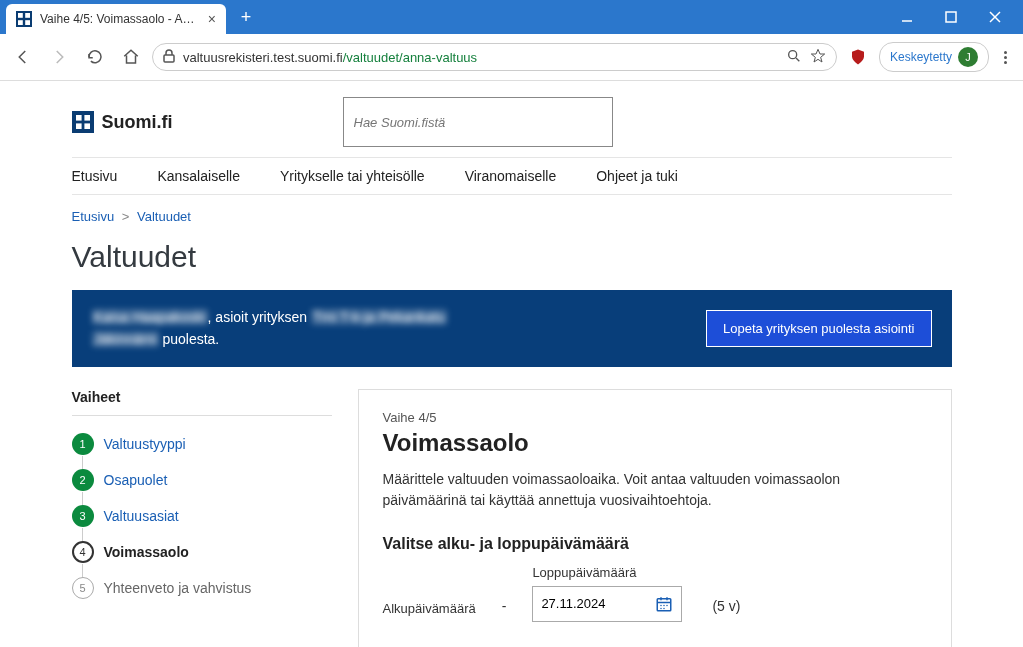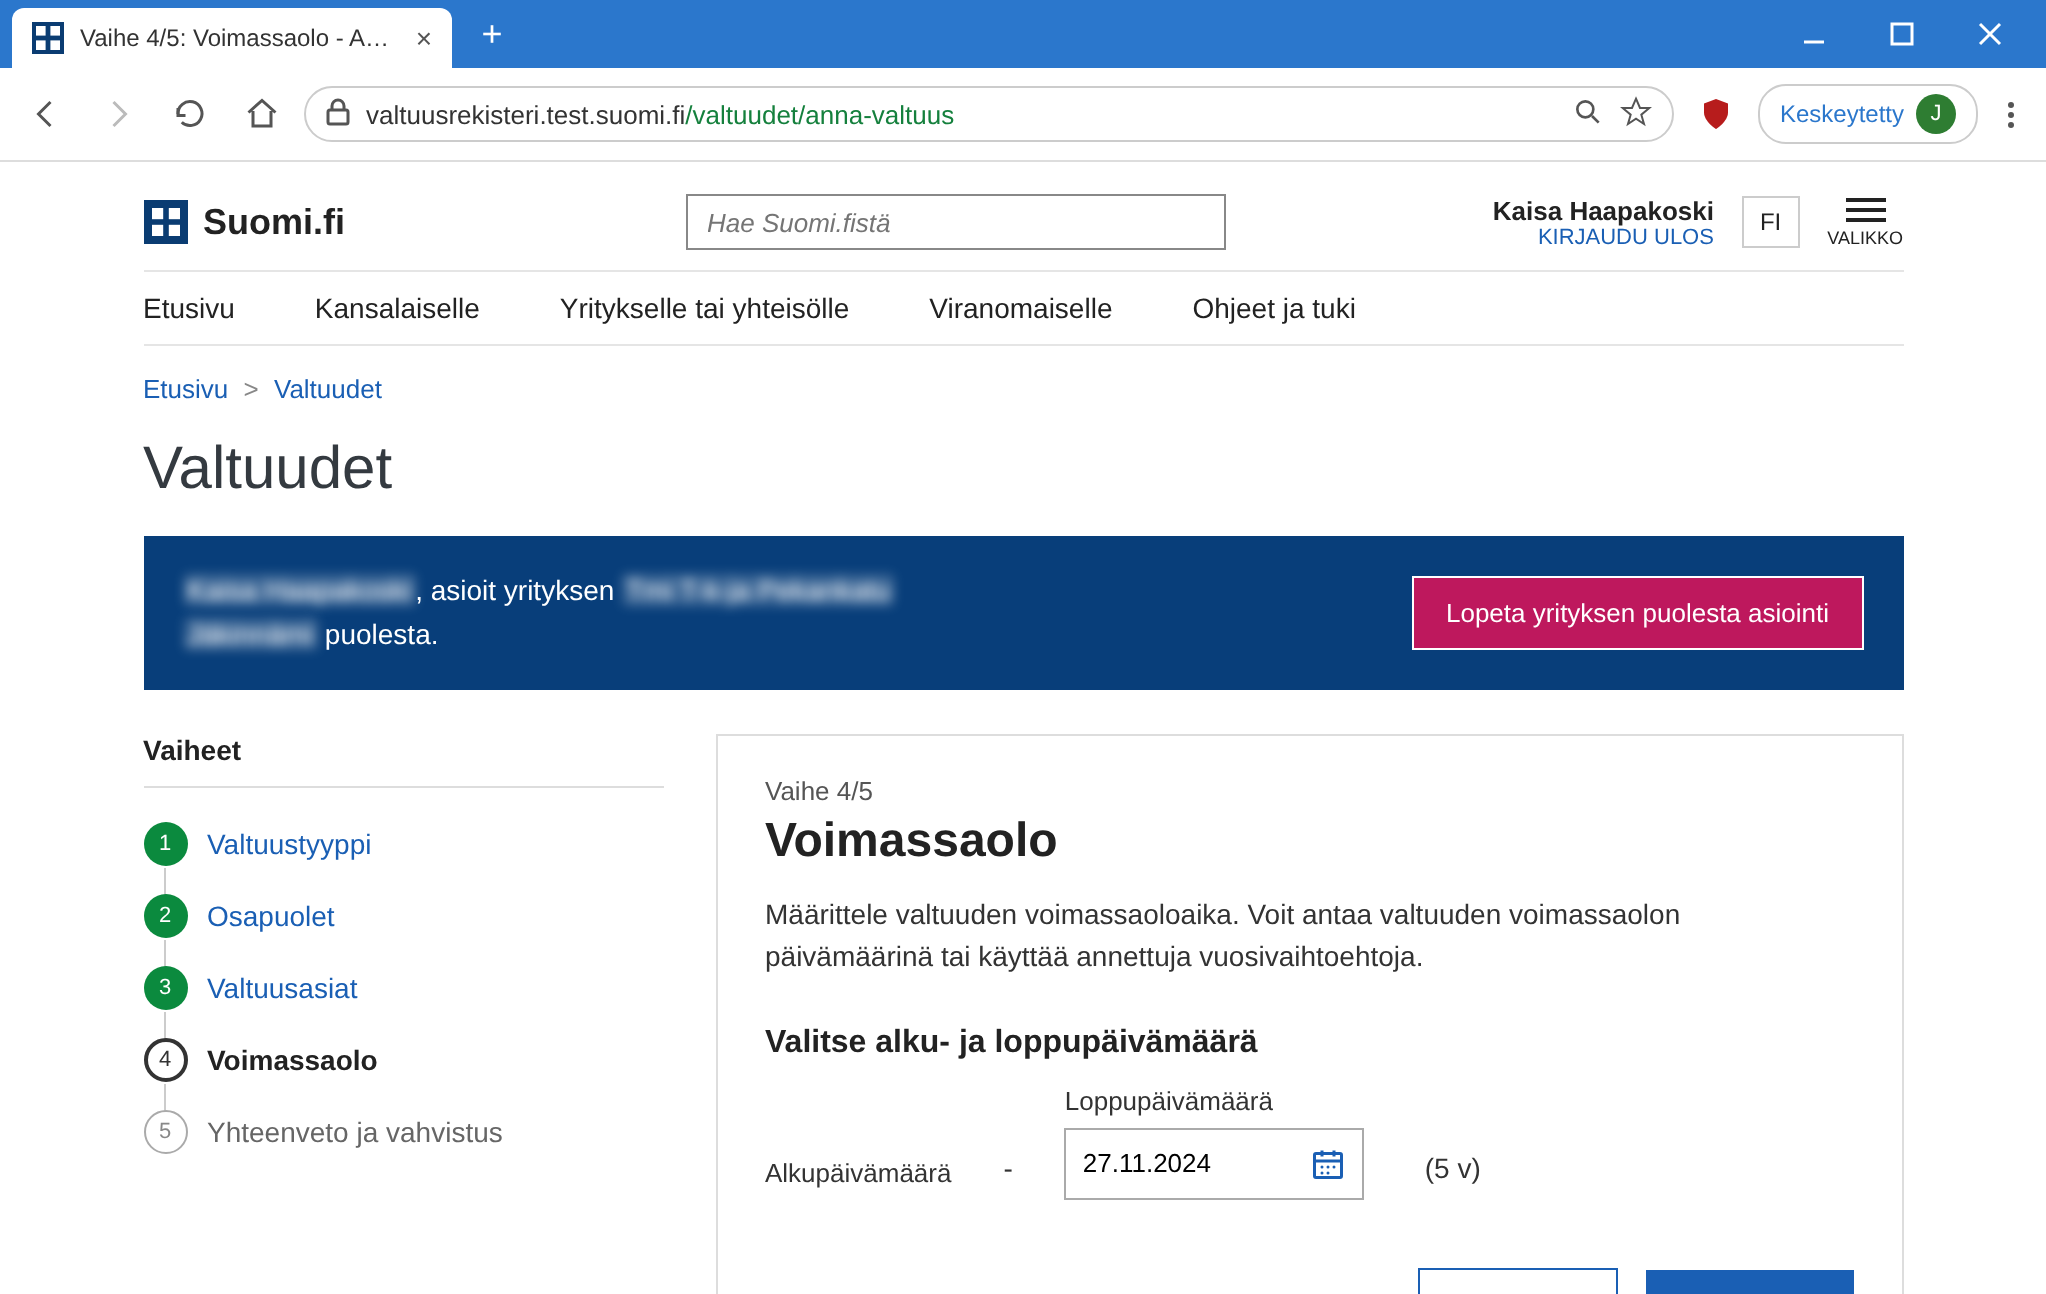--- a/index.html
+++ b/index.html
@@ -29,40 +29,40 @@
   .paused-chip { border: 1px solid #ccc; border-radius: 14px; padding: 4px 10px; font-size: 12px; color: #2b77cc; display: flex; align-items: center; gap: 6px; }
   .avatar { width: 20px; height: 20px; border-radius: 50%; background: #2e7d32; color: #fff; display: flex; align-items: center; justify-content: center; font-size: 11px; }
   .kebab { width: 20px; display: flex; flex-direction: column; align-items: center; gap: 2px; cursor: pointer; }
   .kebab span { width: 3px; height: 3px; background: #555; border-radius: 50%; }
   
   
   .page { max-width: 920px; margin: 0 auto; padding: 0 20px; }
   .header { display: flex; align-items: center; padding: 16px 0 10px; }
   .logo { display: flex; align-items: center; gap: 8px; font-size: 18px; font-weight: bold; color: #222; }
   .logo-icon { width: 22px; height: 22px; background: #0a3c72; display: flex; align-items: center; justify-content: center; }
-  .search-box { margin-left: 170px; width: 270px; height: 28px; border: 1px solid #888; padding: 0 10px; font-size: 13px; font-style: italic; color: #777; }
+  .search-box { margin-left: 170px; width: 270px; height: 50px; border: 1px solid #888; padding: 0 10px; font-size: 13px; font-style: italic; color: #777; }
   .header-right { margin-left: auto; display: flex; align-items: center; gap: 14px; }
   .user-block { text-align: right; font-size: 12px; }
   .user-name { font-weight: bold; color: #222; font-size: 13px; }
   .logout { color: #1a5fb4; font-size: 11px; text-transform: uppercase; cursor: pointer; }
   .lang-btn { border: 1px solid #ccc; padding: 5px 8px; font-size: 12px; cursor: pointer; }
   .menu-label { font-size: 9px; color: #222; text-align: center; cursor: pointer; }
   
   .main-nav { display: flex; gap: 40px; padding: 10px 0; border-top: 1px solid #e5e5e5; border-bottom: 1px solid #e5e5e5; font-size: 14px; }
   .main-nav a { color: #222; text-decoration: none; cursor: pointer; }
   
   .breadcrumb { padding: 14px 0 6px; font-size: 13px; color: #1a5fb4; }
   .breadcrumb span.sep { color: #888; margin: 0 4px; }
   
   .page-title { font-size: 30px; font-weight: normal; color: #343a40; margin: 10px 0 16px; }
   
   .info-banner { background: #083e7a; color: #fff; padding: 16px 20px; display: flex; align-items: center; justify-content: space-between; }
   .info-banner .left { font-size: 14px; line-height: 1.6; }
   .info-banner .blur { filter: blur(3px); background: rgba(255,255,255,0.2); border-radius: 2px; padding: 0 2px; }
-  .info-banner button { background: #be185d; border: 1px solid #fff; color: #fff; padding: 10px 16px; font-size: 13px; cursor: pointer; }
+  .info-banner button { background: #1d4ed8; border: 1px solid #fff; color: #fff; padding: 10px 16px; font-size: 13px; cursor: pointer; }
   
   .content-row { display: flex; gap: 26px; margin-top: 22px; }
   .steps-panel { width: 260px; }
   .steps-title { font-weight: bold; font-size: 14px; margin-bottom: 10px; padding-bottom: 10px; border-bottom: 1px solid #ddd; }
   .steps-list { position: relative; }
   .step { display: flex; align-items: center; gap: 10px; padding: 7px 0; position: relative; }
   .step::after { content: ''; position: absolute; left: 10px; top: 30px; width: 1px; height: 15px; background: #ccc; }
   .step:last-child::after { display: none; }
   .step-num { width: 22px; height: 22px; border-radius: 50%; display: flex; align-items: center; justify-content: center; font-size: 11px; flex-shrink: 0; }
   .step.done .step-num { background: #0b8a3e; color: #fff; }
@@ -194,35 +194,20 @@
         <svg width="14" height="14" viewBox="0 0 10 10">
             <rect x="0" y="0" width="4" height="4" fill="#fff"></rect>
             <rect x="6" y="0" width="4" height="4" fill="#fff"></rect>
             <rect x="0" y="6" width="4" height="4" fill="#fff"></rect>
             <rect x="6" y="6" width="4" height="4" fill="#fff"></rect>
           </svg>
       </div>
       <span>Suomi.fi</span>
     </div>
     <input class="search-box" placeholder="Hae Suomi.fistä" style="">
-    <div class="header-right">
-      <div class="user-block">
-        <div class="user-name">Kaisa Haapakoski</div>
-        <div class="logout">KIRJAUDU ULOS</div>
-      </div>
-      <div class="lang-btn">FI</div>
-      <div class="menu-label">
-        <svg width="20" height="14" viewBox="0 0 20 14">
-            <line x1="0" y1="2" x2="20" y2="2" stroke="#222" stroke-width="2"></line>
-            <line x1="0" y1="7" x2="20" y2="7" stroke="#222" stroke-width="2"></line>
-            <line x1="0" y1="12" x2="20" y2="12" stroke="#222" stroke-width="2"></line>
-          </svg>
-        <div>VALIKKO</div>
-      </div>
-    </div>
   </div>
 
   <nav class="main-nav">
     <a>Etusivu</a>
     <a>Kansalaiselle</a>
     <a>Yritykselle tai yhteisölle</a>
     <a>Viranomaiselle</a>
     <a>Ohjeet ja tuki</a>
   </nav>
 

